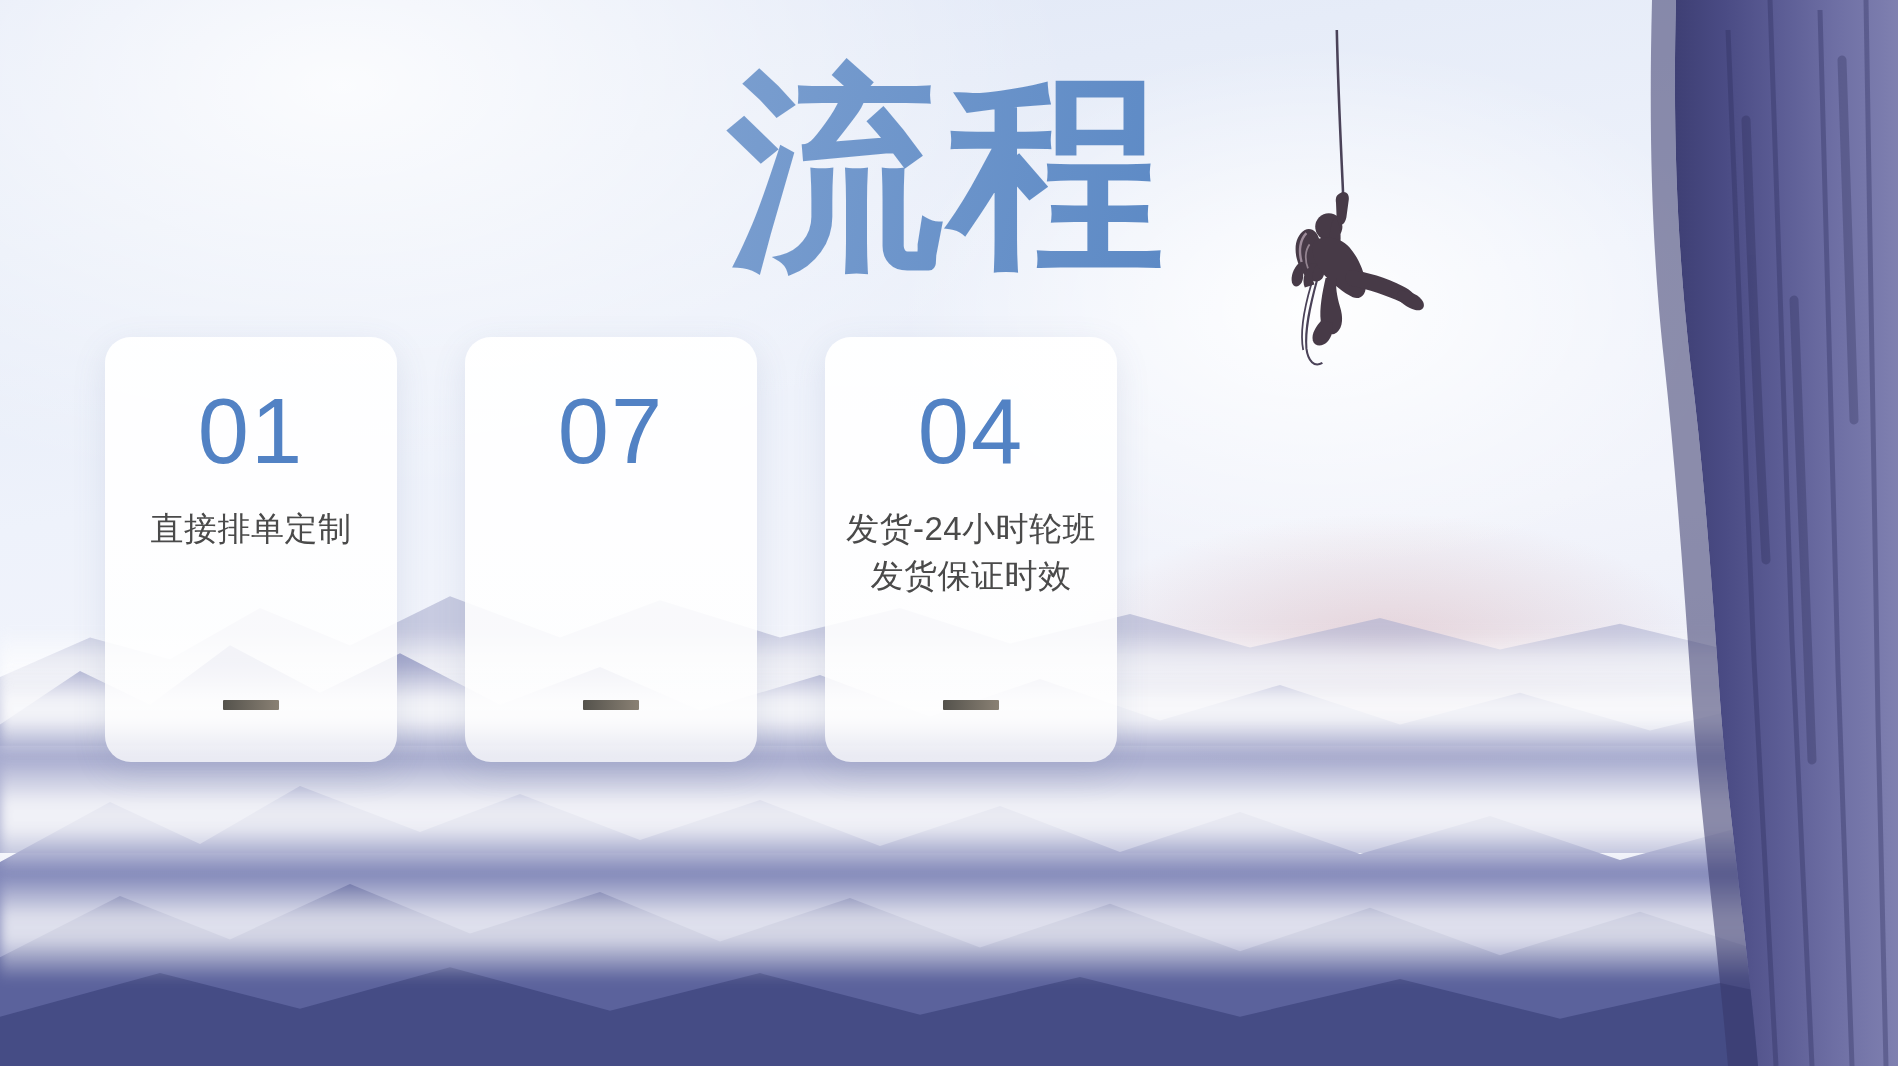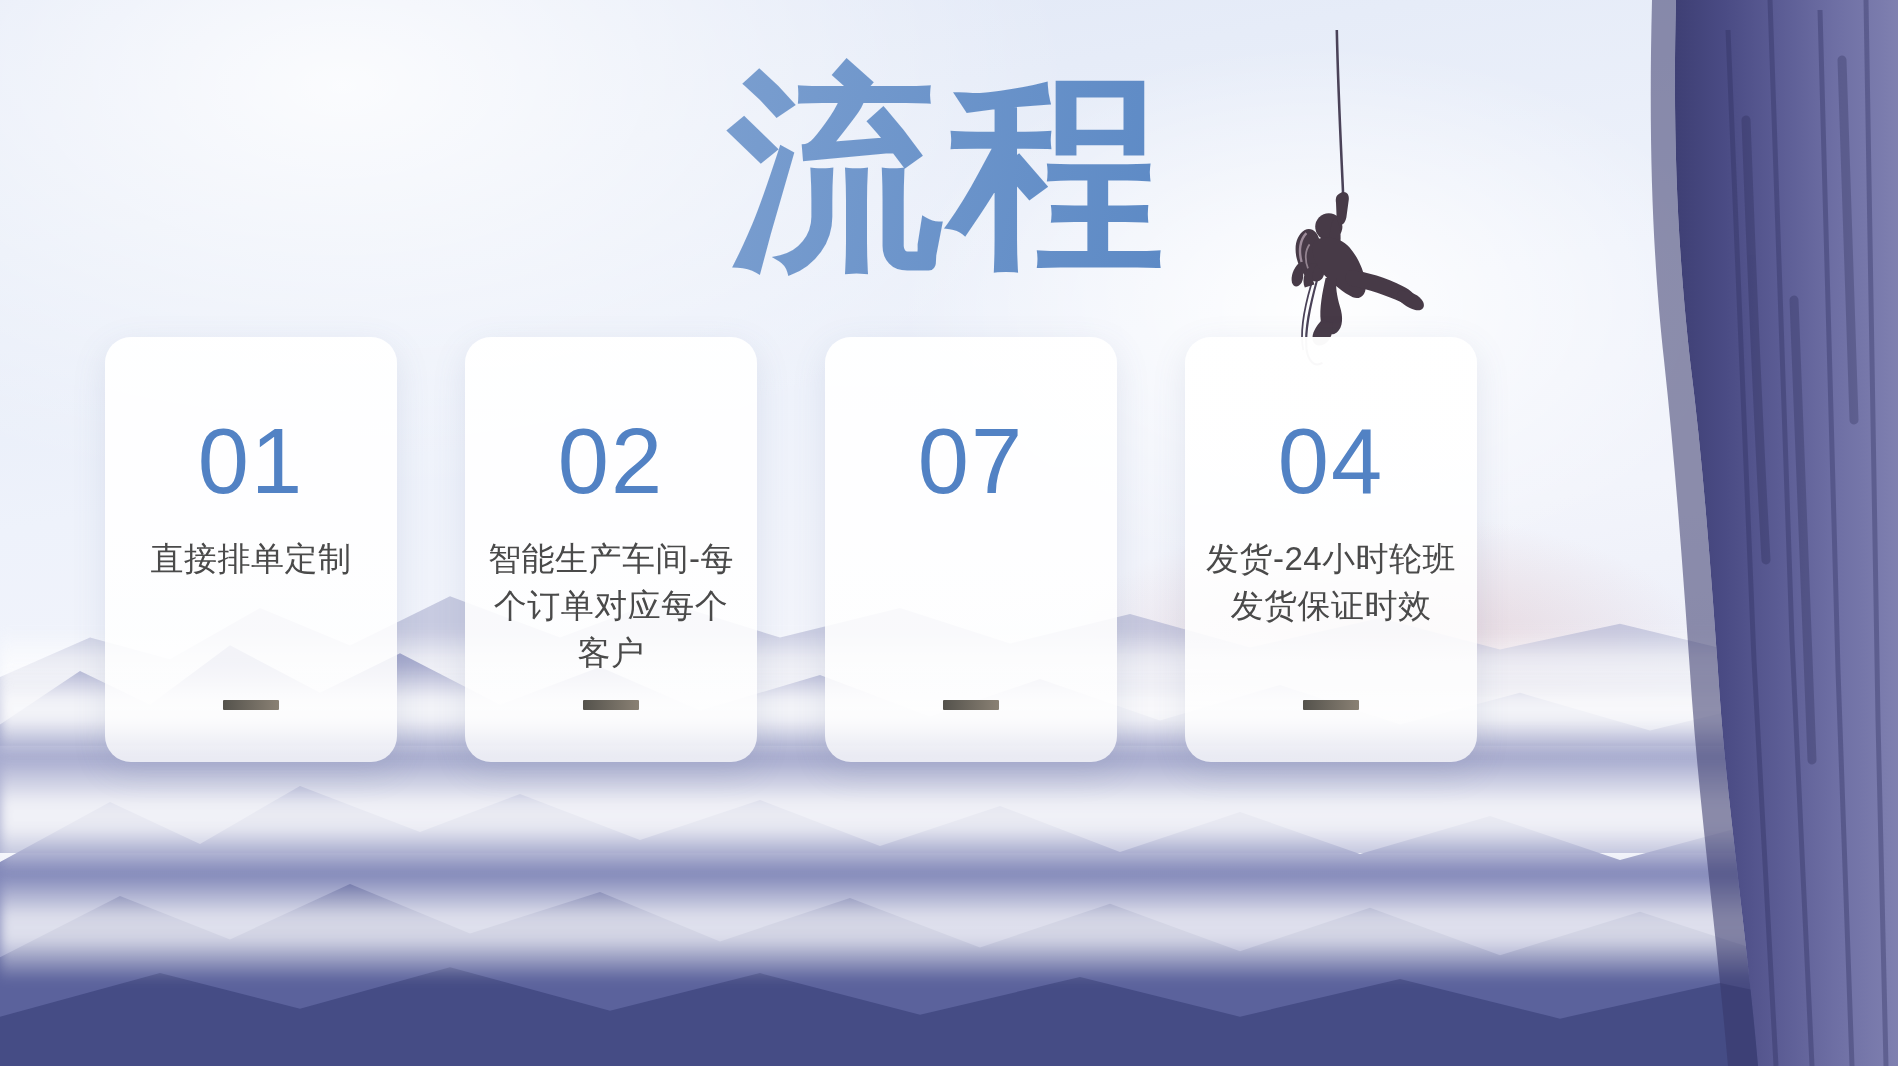--- a/index.html
+++ b/index.html
@@ -129,21 +129,21 @@
         rgba(255,255,255,0.74) 100%);
     box-shadow: 0 10px 34px rgba(90,105,150,0.13);
     display: flex;
     flex-direction: column;
     align-items: center;
     box-sizing: border-box;
     padding: 0 14px;
   }
 
   .card-num {
-    margin-top: 78px;
+    margin-top: 48px;
     font-size: 92px;
     line-height: 1;
     font-weight: 400;
     color: #5282c4;
     letter-spacing: 2px;
   }
 
   .card-text {
     margin-top: 29px;
     font-size: 33px;
@@ -304,25 +304,20 @@
   <div class="title">流程</div>
 
   <div class="cards">
 
     <div class="card">
       <div class="card-num">01</div>
       <div class="card-text">直接排单定制</div>
       <div class="card-dash"></div>
     </div>
 
-    <div class="card">
-      <div class="card-num">02</div>
-      <div class="card-text">智能生产车间-每个订单对应每个客户</div>
-      <div class="card-dash"></div>
-    </div>
 
     <div class="card">
       <div class="card-num">07</div>
       <div class="card-dash"></div>
     </div>
 
     <div class="card">
       <div class="card-num">04</div>
       <div class="card-text">发货-24小时轮班发货保证时效</div>
       <div class="card-dash"></div>

